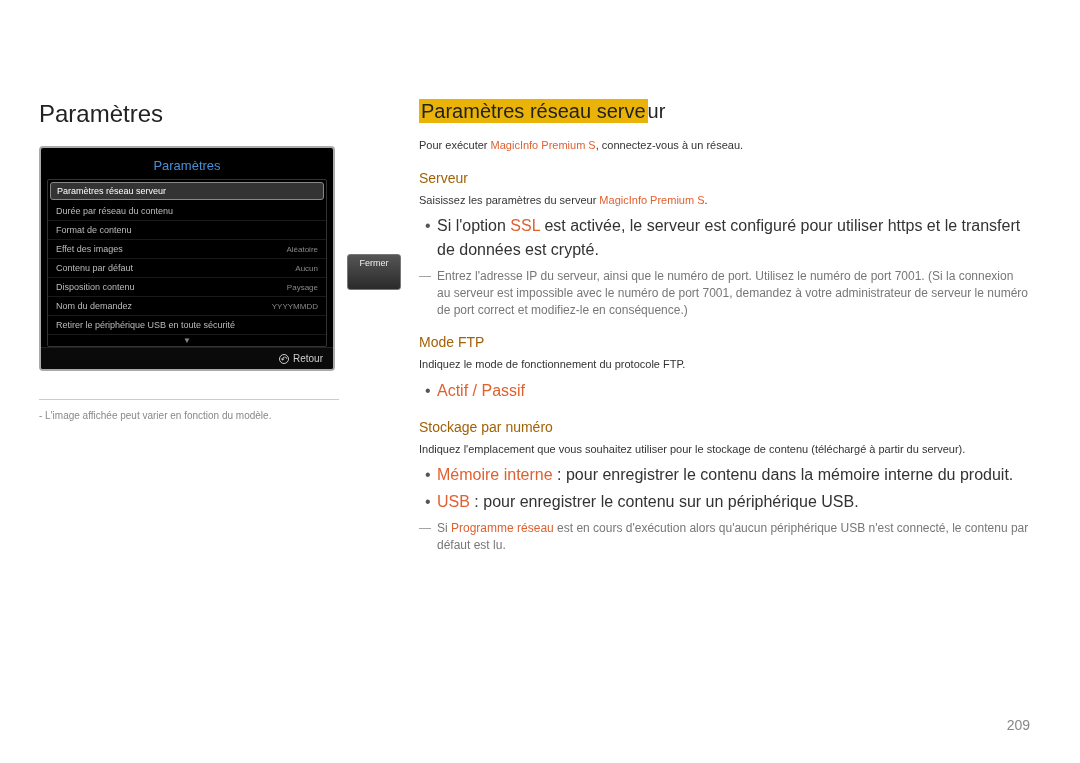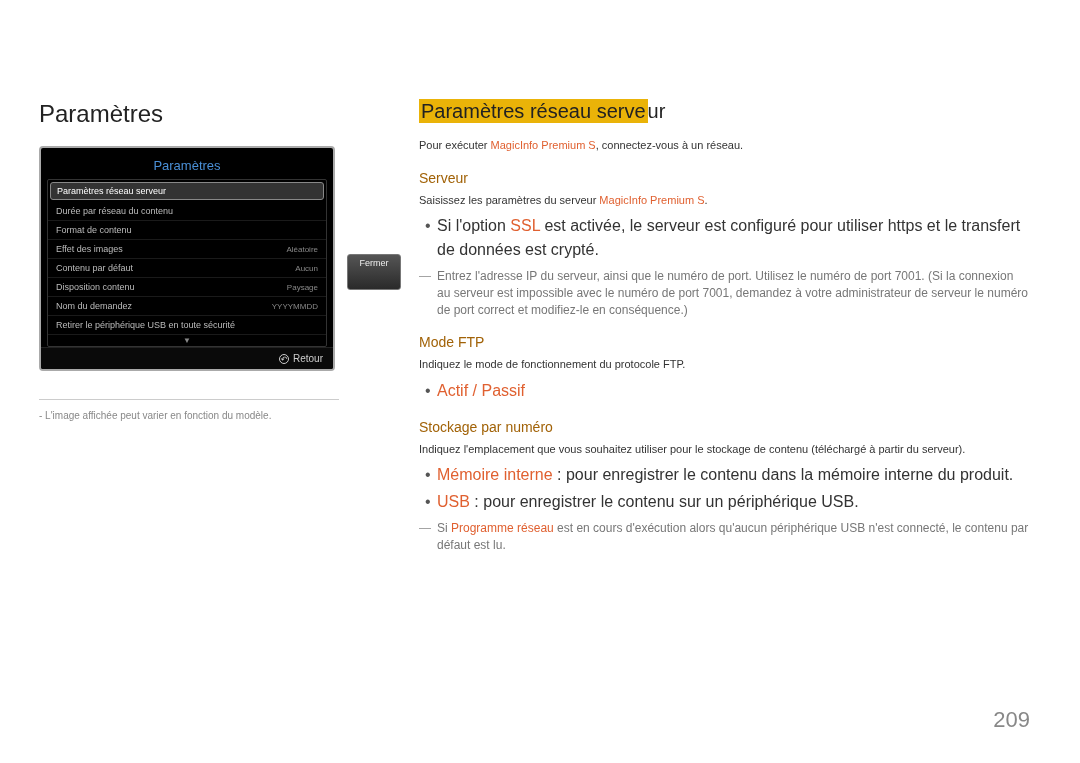--- a/index.html
+++ b/index.html
@@ -179,21 +179,21 @@
   .dash-note::before {
     content: "―";
     position: absolute;
     left: 0;
     color: #999;
   }
   .page-num {
     position: absolute;
     right: 50px;
     bottom: 30px;
-    font-size: 22px;
+    font-size: 14px;
     color: #888;
   }
 </style>
 </head>
 <body>
 
 <div class="page">
   <div class="left-col">
     <div class="h1">Paramètres</div>
 

